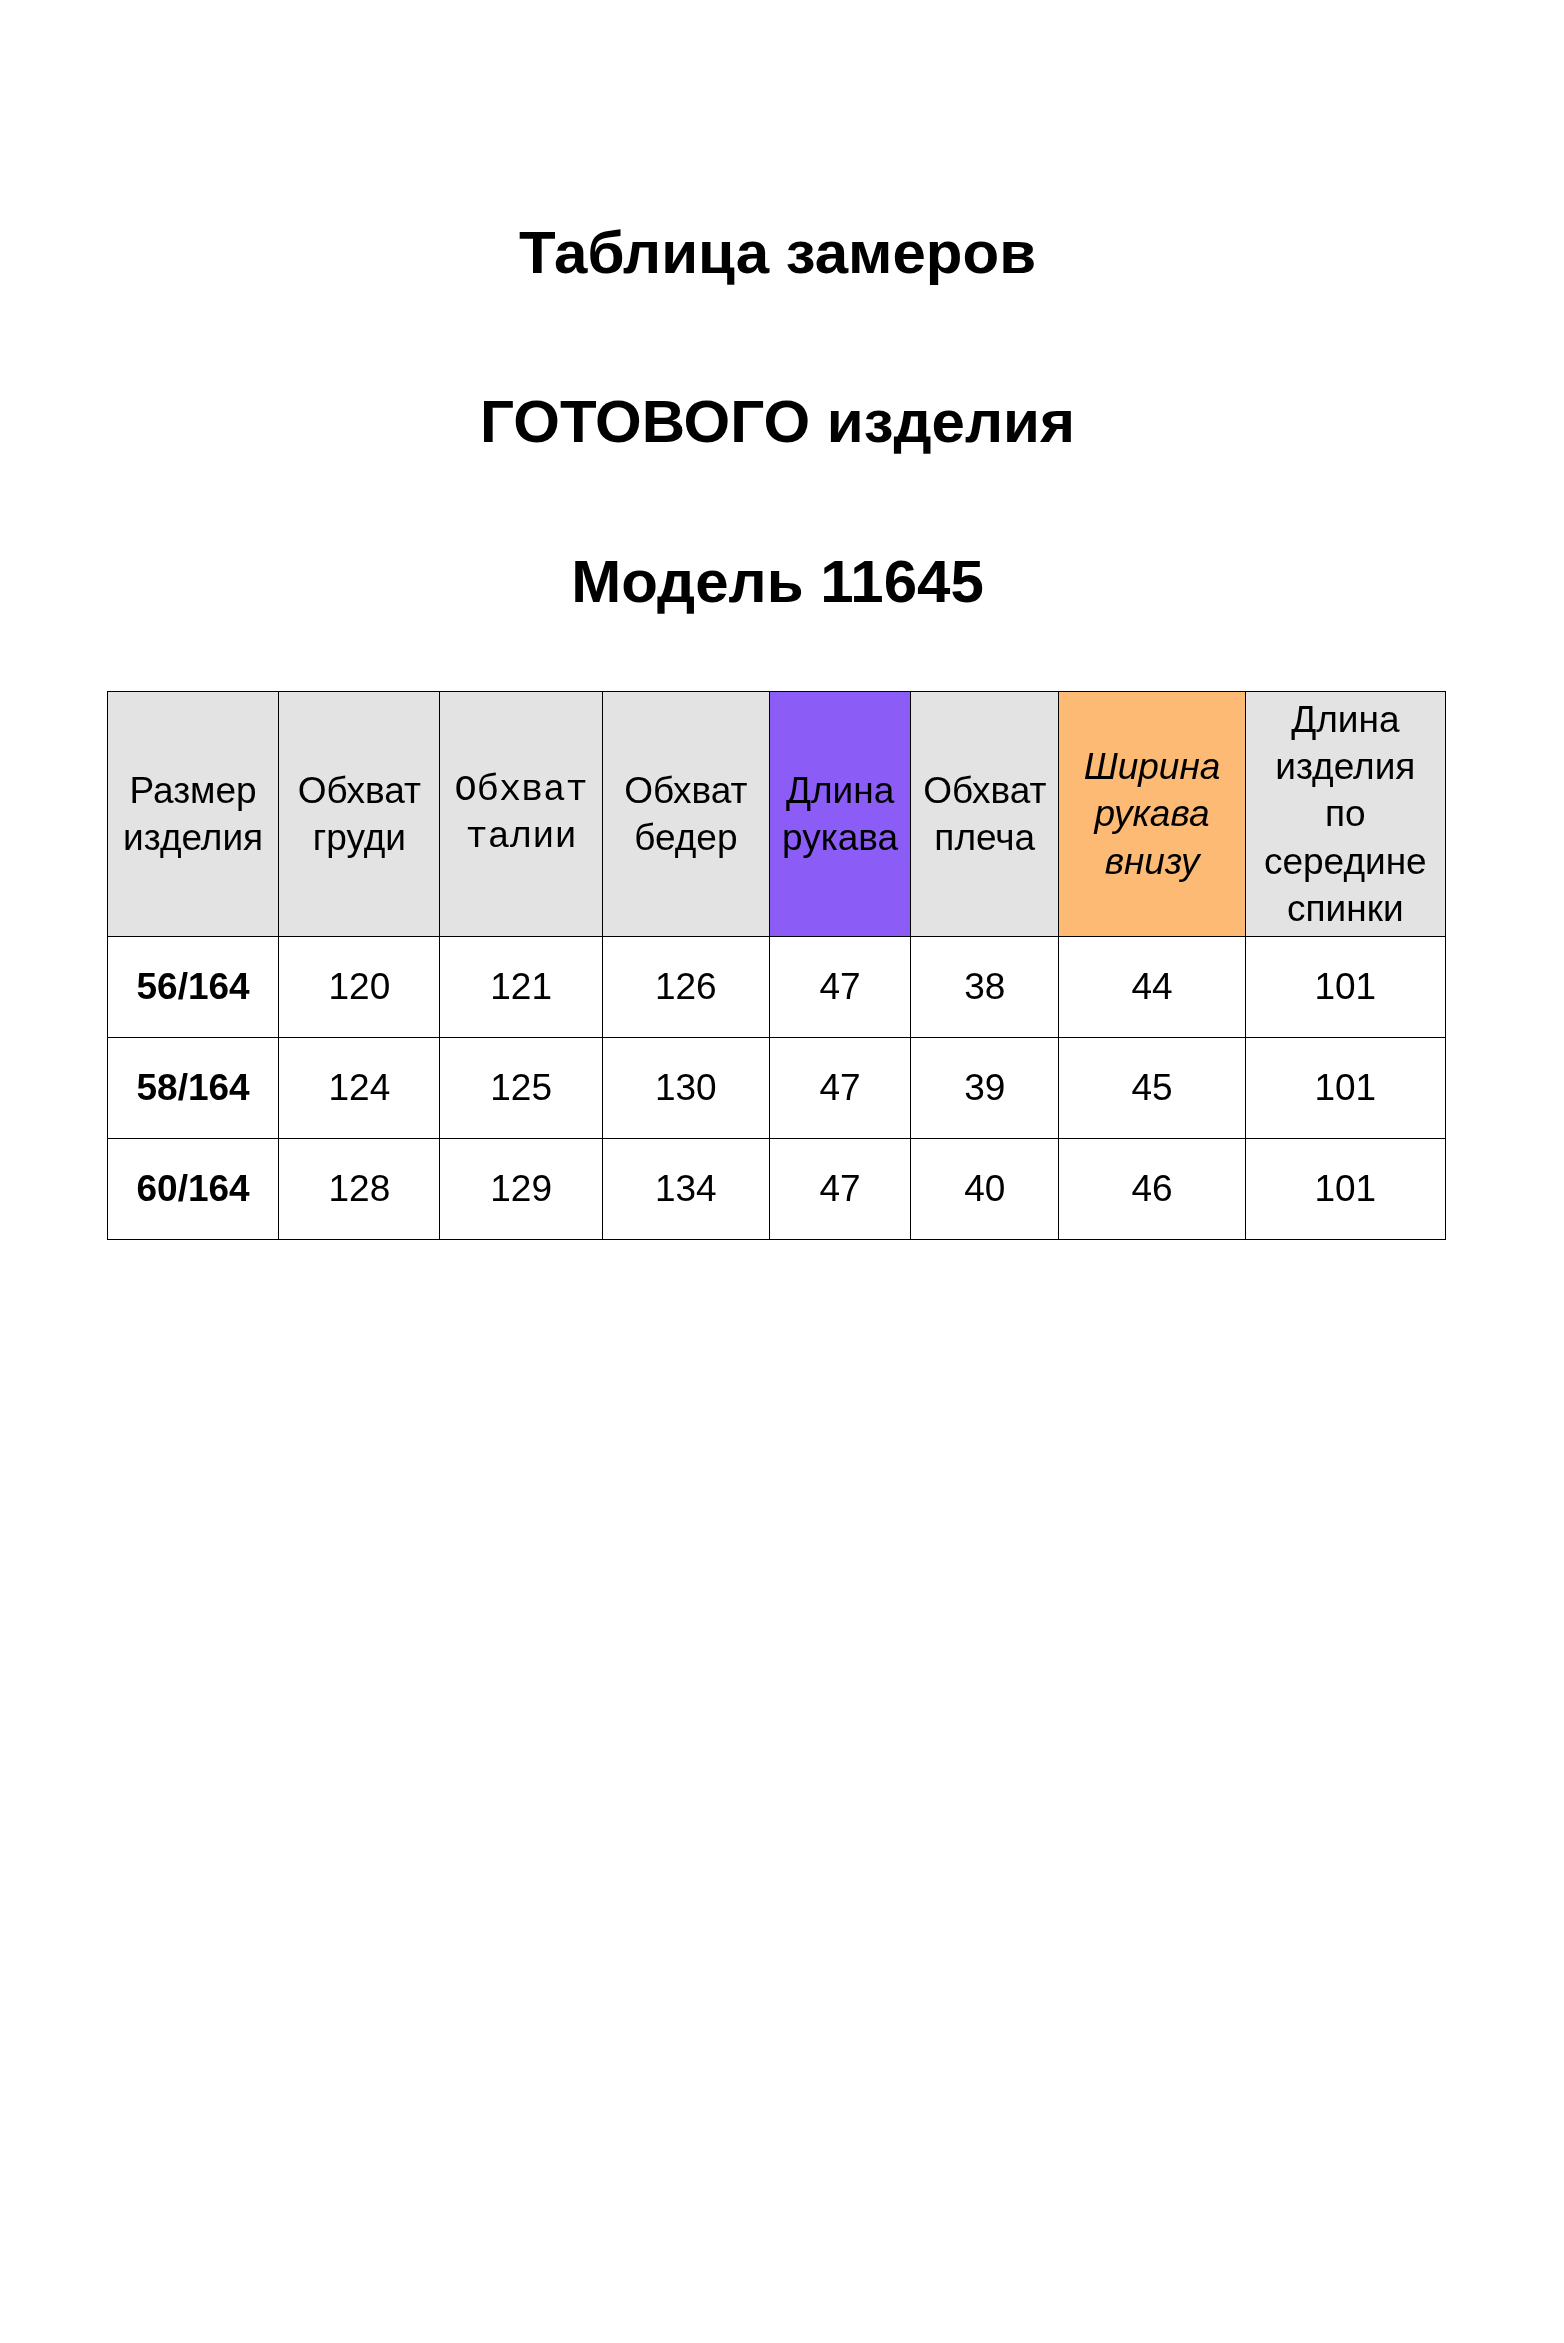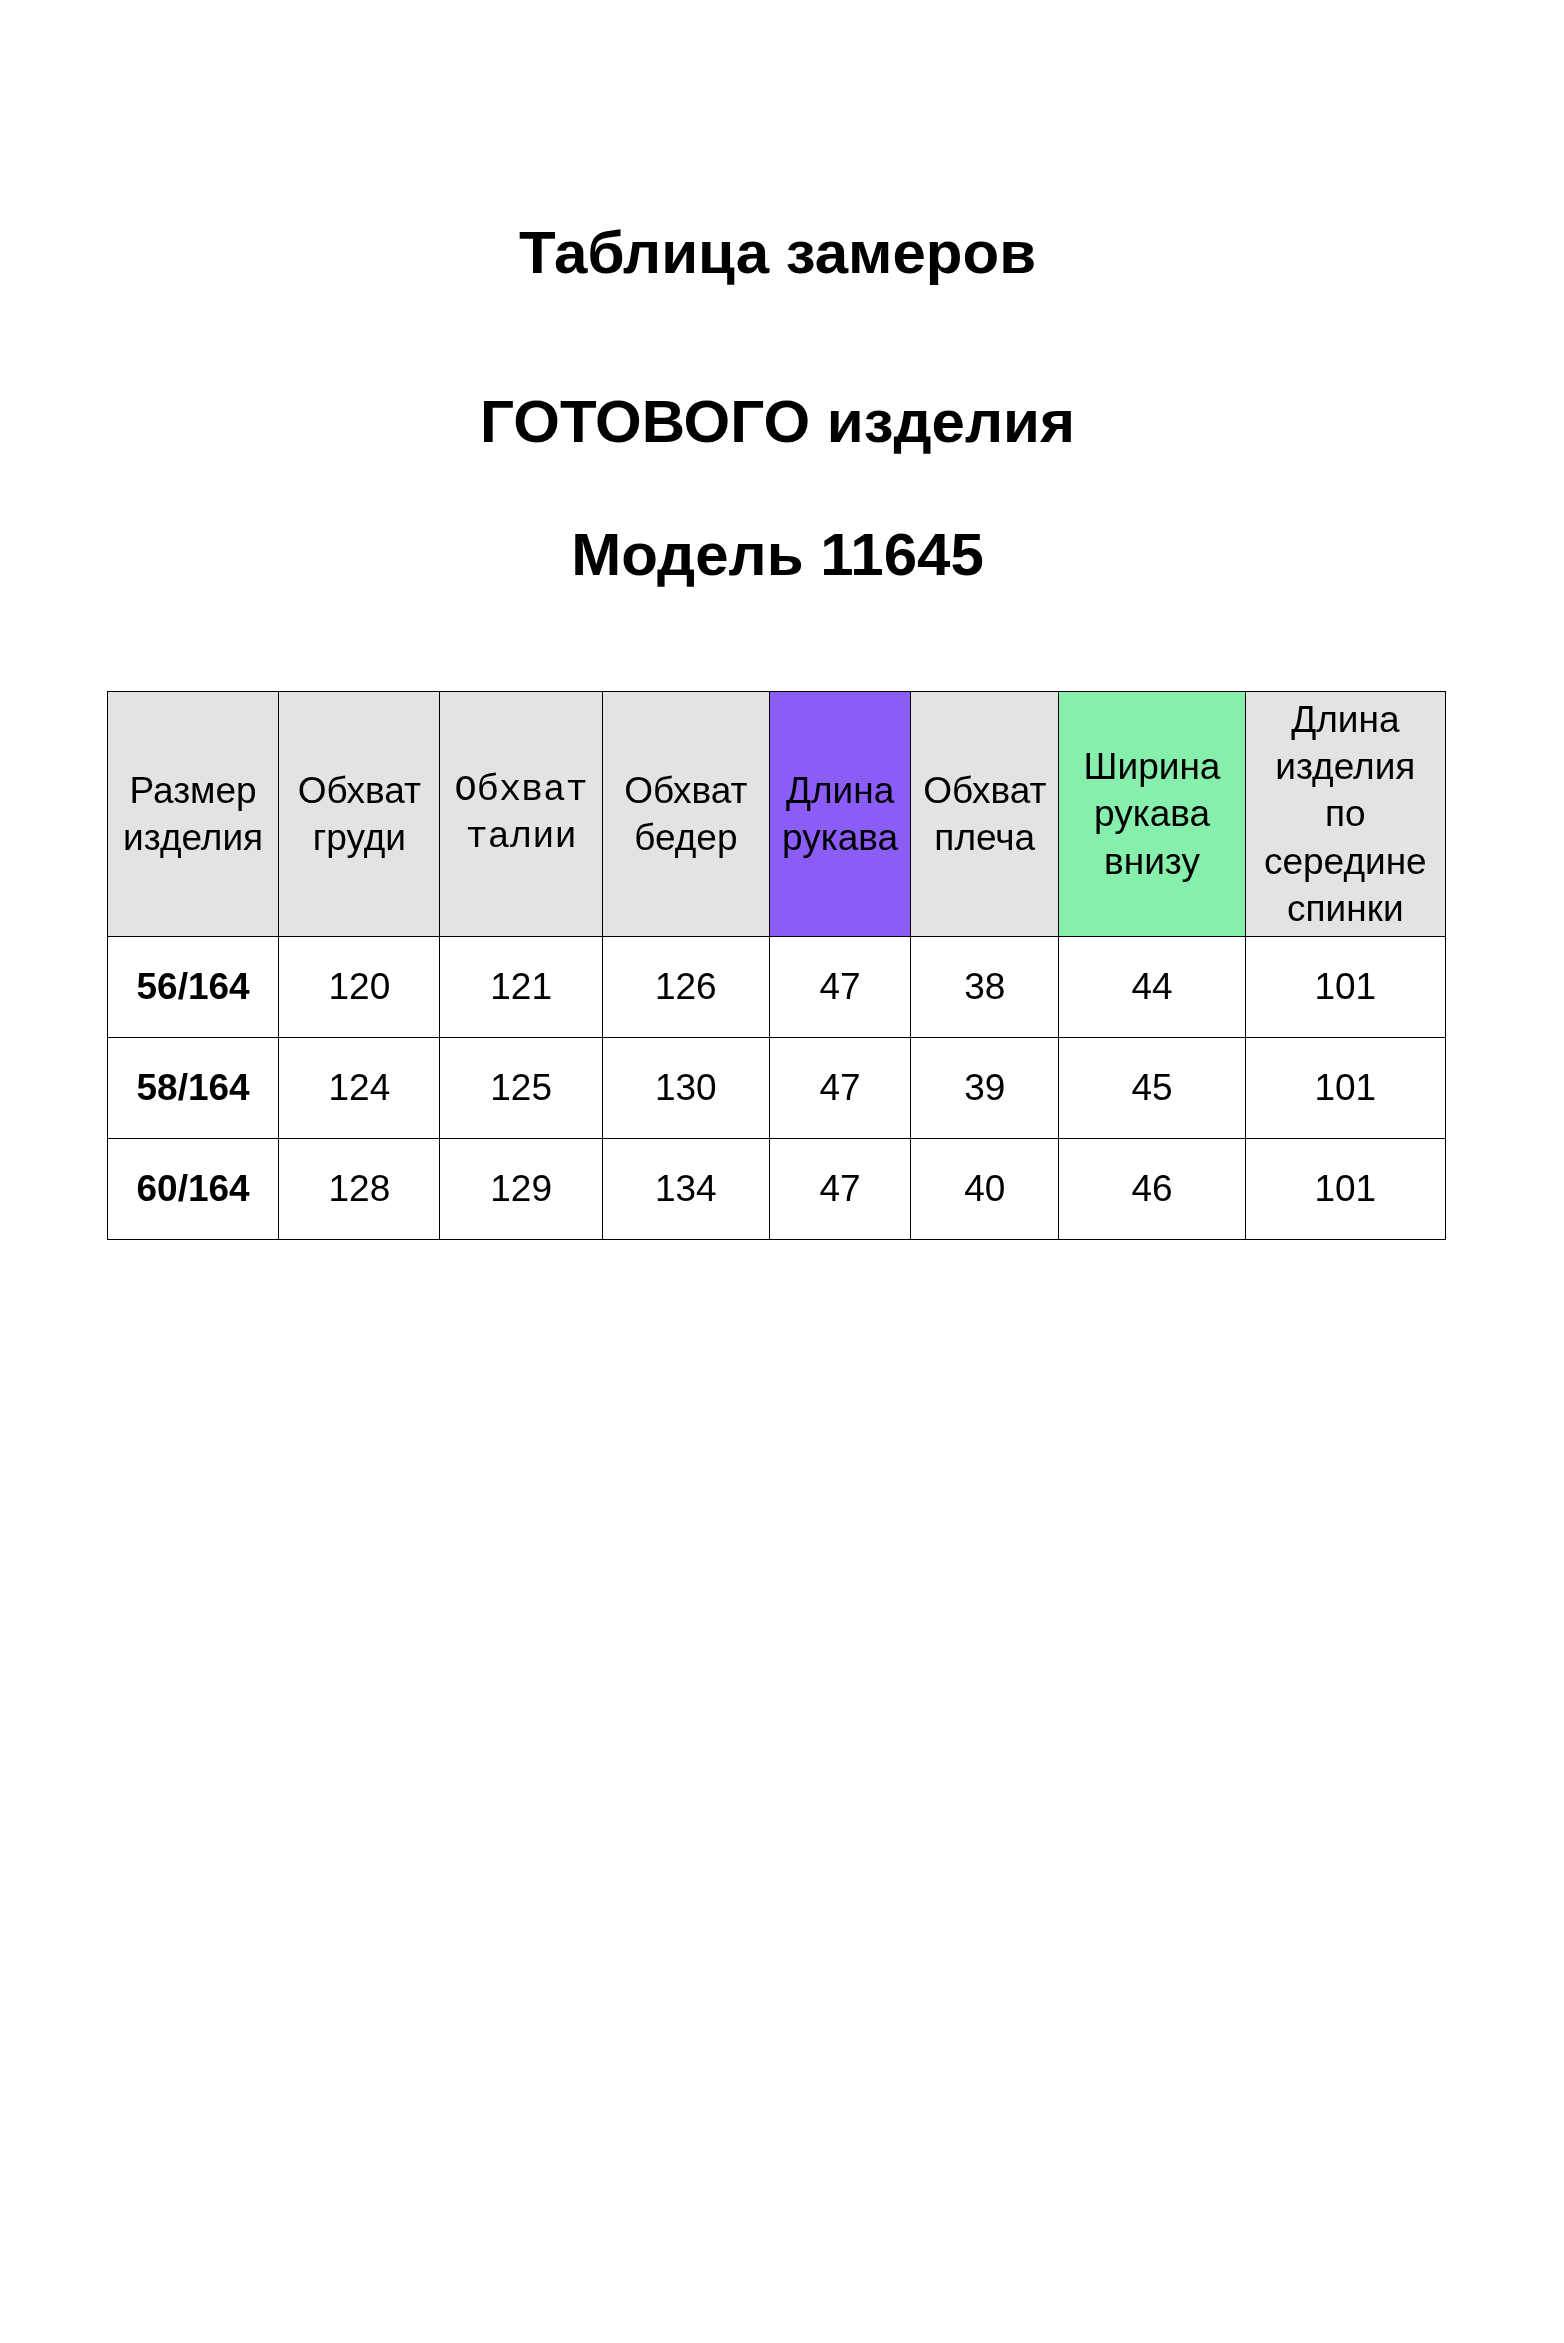--- a/index.html
+++ b/index.html
@@ -22,21 +22,21 @@
     width: 1555px;
     text-align: center;
     font-size: 60px;
     font-weight: bold;
     line-height: 1;
     color: #000000;
     white-space: nowrap;
   }
   .title-1 { top: 223px; }
   .title-2 { top: 392px; }
-  .title-3 { top: 525px; }
+  .title-3 { top: 552px; }
 
   table.measure {
     position: absolute;
     left: 107px;
     top: 691px;
     width: 1339px;
     border-collapse: collapse;
     table-layout: fixed;
     font-size: 37px;
     color: #000000;
@@ -87,21 +87,21 @@
       <col style="width:200px">
     </colgroup>
     <thead>
       <tr>
           <th style="background: rgb(227, 227, 227);">Размер изделия</th>
           <th style="background: rgb(227, 227, 227);">Обхват груди</th>
           <th style="background: rgb(227, 227, 227); font-family: Liberation Mono, monospace;">Обхват талии</th>
           <th style="background: rgb(227, 227, 227);">Обхват бедер</th>
           <th style="background: #8b5cf6; text-align: center;">Длина рукава</th>
           <th style="background: rgb(227, 227, 227);">Обхват плеча</th>
-          <th style="background: #86efac;">Ширина рукава внизу</th>
+          <th style="background: #fdba74; font-style: italic;">Ширина рукава внизу</th>
           <th style="background: rgb(227, 227, 227);">Длина изделия по середине спинки</th>
         </tr>
     </thead>
     <tbody>
         <tr>
           <td class="size-cell">56/164</td>
           <td>120</td>
           <td>121</td>
           <td>126</td>
           <td>47</td>

